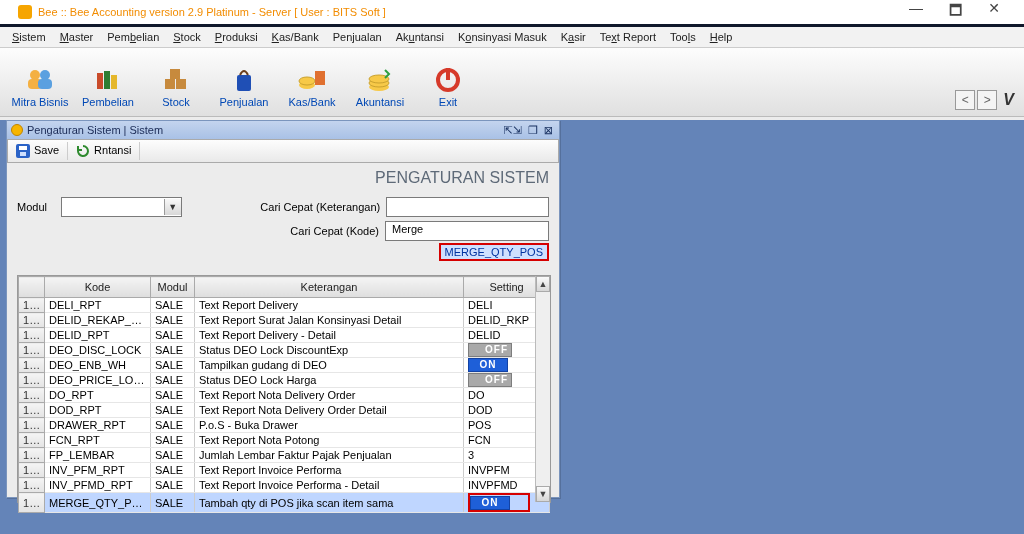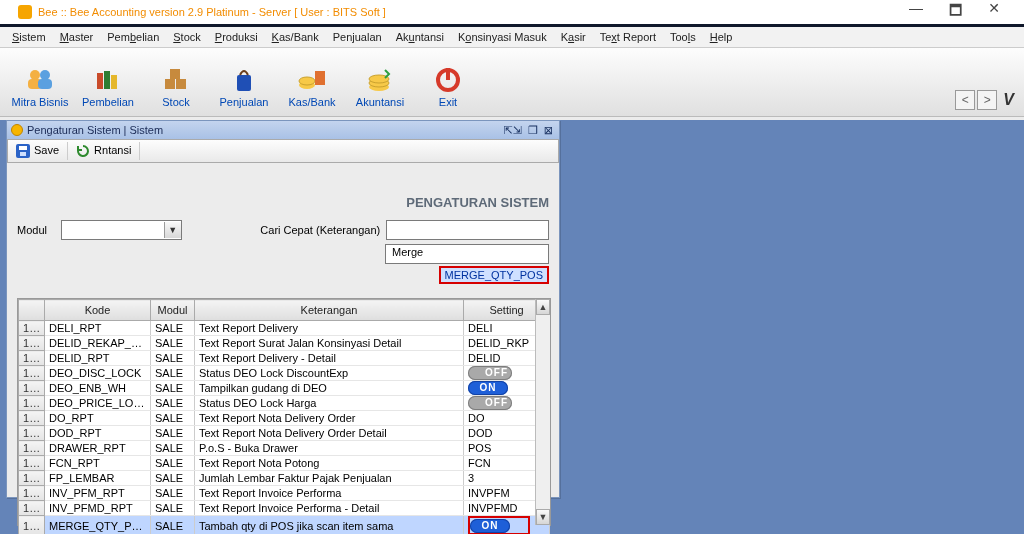--- a/index.html
+++ b/index.html
@@ -81,23 +81,22 @@
   .iwin-tool {
     height:22px; border:1px solid #aaa; margin:0; display:flex; align-items:center;
     background:linear-gradient(#fdfdfd,#e9e9e9);
   }
   .ibtn {
     display:flex; align-items:flex-start; gap:4px; padding:2px 8px;
     border-right:1px solid #ccc; color:#000;
   }
   .ibtn .ic { width:14px; height:14px; }
   .section-caption {
-    text-align:right; color:#5e6a78; font-weight:bold; font-size:13px;
+    text-align:right; color:#5e6a78; font-weight:normal; font-size:16px;
     padding:6px 10px 10px 0;
-    margin-top:26px;
   }
   .form-area { padding:0 10px 6px 10px; }
   .form-row { display:flex; align-items:center; margin-bottom:4px; }
   .form-row .lbl { color:#000; }
   .form-row .lbl.r { text-align:right; }
   .select {
     height:18px; border:1px solid #7a7a7a; background:#fff;
     display:flex; align-items:center; justify-content:flex-end;
   }
   .select .arrow {
@@ -141,21 +140,21 @@
     width:14px; background:#efefef; border-left:1px solid #bbb;
     position:absolute; right:0; top:0; bottom:0;
   }
   .track .btn {
     height:14px; background:linear-gradient(#fafafa,#d6d6d6);
     border:1px solid #aaa; font-size:9px; color:#444;
     display:flex; align-items:center; justify-content:center;
   }
   .track .btn.bot { position:absolute; bottom:0; left:0; right:0;}
   .toggle {
-    display:inline-block; width:40px; height:14px; border-radius:7px;
+    display:inline-block; width:40px; height:14px; border-radius:0;
     color:#fff; font-size:10px; font-weight:bold; text-align:center;
     line-height:14px; letter-spacing:1px;
   }
   .toggle.on  { background:#1e5fd8; box-shadow:inset 0 0 0 1px #1242a5;}
   .toggle.off { background:#a9a9a9; box-shadow:inset 0 0 0 1px #7d7d7d; padding-left:12px; width:28px; text-align:left;}
   .toggle.off::before{content:""; display:inline-block;}
   .setting-highlight {
     border:2px solid #d60000; display:inline-block; padding:0 18px 0 0;
     line-height:14px; background:#bfd6ff;
   }
@@ -309,20 +308,21 @@
       <div class="form-row">
         <span class="lbl" style="width:44px">Modul</span>
         <div class="select" style="width:120px">
           <div class="arrow">▼</div>
         </div>
         <span class="lbl r" style="width:200px; margin-left:auto">Cari Cepat (Keterangan)</span>
         <div class="tinput" style="width:150px; margin-left:6px"></div>
       </div>
       <div class="form-row">
         <span style="flex:1"></span>
+        <span class="lbl r" style="width:200px">Cari Cepat (Kode)</span>
         <div class="tinput" style="width:150px; margin-left:6px">Merge</div>
       </div>
       <div class="form-row" style="justify-content:flex-end; margin-top:-2px">
         <span style="flex:1"></span>
         <span style="width:206px"></span>
         <span class="highlight-box" style="min-width:86px">MERGE_QTY_POS</span>
       </div>
     </div>
 
     <div class="grid-wrap">

